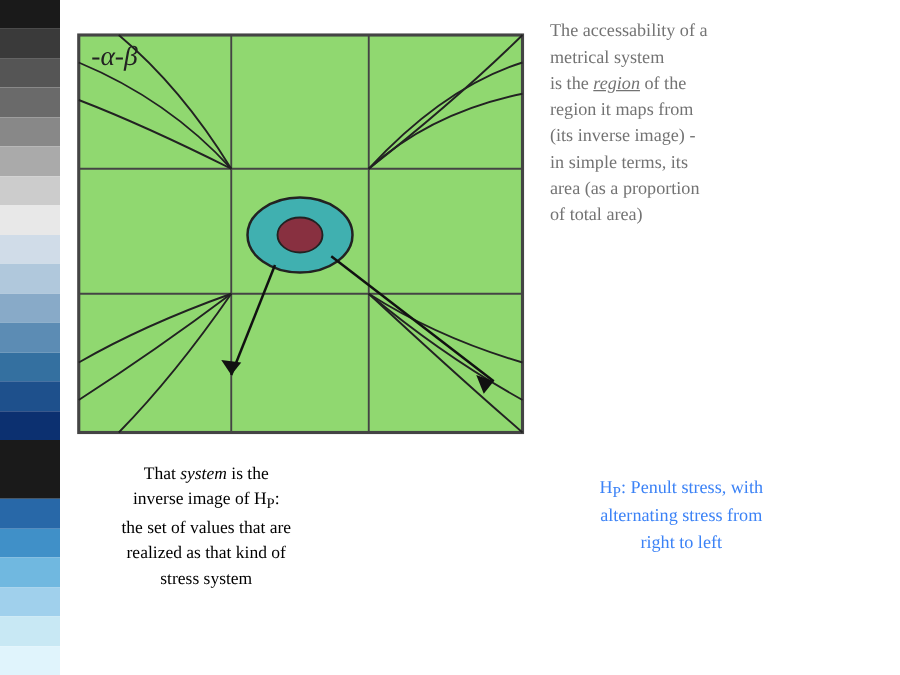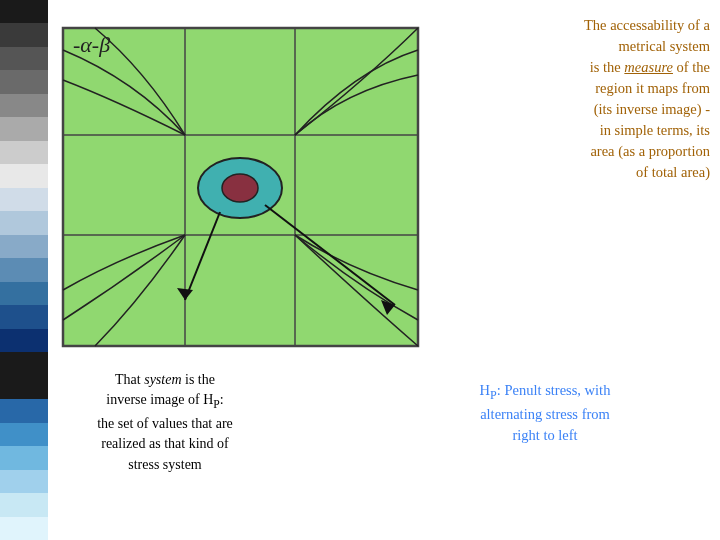--- a/index.html
+++ b/index.html
@@ -36,22 +36,22 @@
     }
 
     
     .text-panel-top {
       position: absolute;
       left: 440px;
       top: 15px;
       width: 270px;
       font-size: 14.5px;
       line-height: 1.45;
-      color: #a16207;
-      text-align: right;
+      color: #737373;
+      text-align: left;
     }
 
     
     .text-panel-bottom-left {
       position: absolute;
       left: 55px;
       top: 370px;
       width: 220px;
       font-size: 14px;
       line-height: 1.45;
@@ -146,21 +146,21 @@
     <polygon points="340,285 326,280 332,295" fill="#111"></polygon>
 
     <text x="18" y="32" font-family="Times New Roman, serif" font-size="22" font-style="italic" fill="#222">-α-β</text>
   </svg>
 </div>
 
 <div class="text-panel-top">
   <span>
     The accessability of a<br>
     metrical system<br>
-    is the <span class="italic underline">measure</span> of the<br>
+    is the <span class="italic underline">region</span> of the<br>
     region it maps from<br>
     (its inverse image) -<br>
     in simple terms, its<br>
     area (as a proportion<br>
     of total area)
   </span>
 </div>
 
 <div class="text-panel-bottom-left">
   That <span class="italic">system</span> is the<br>

